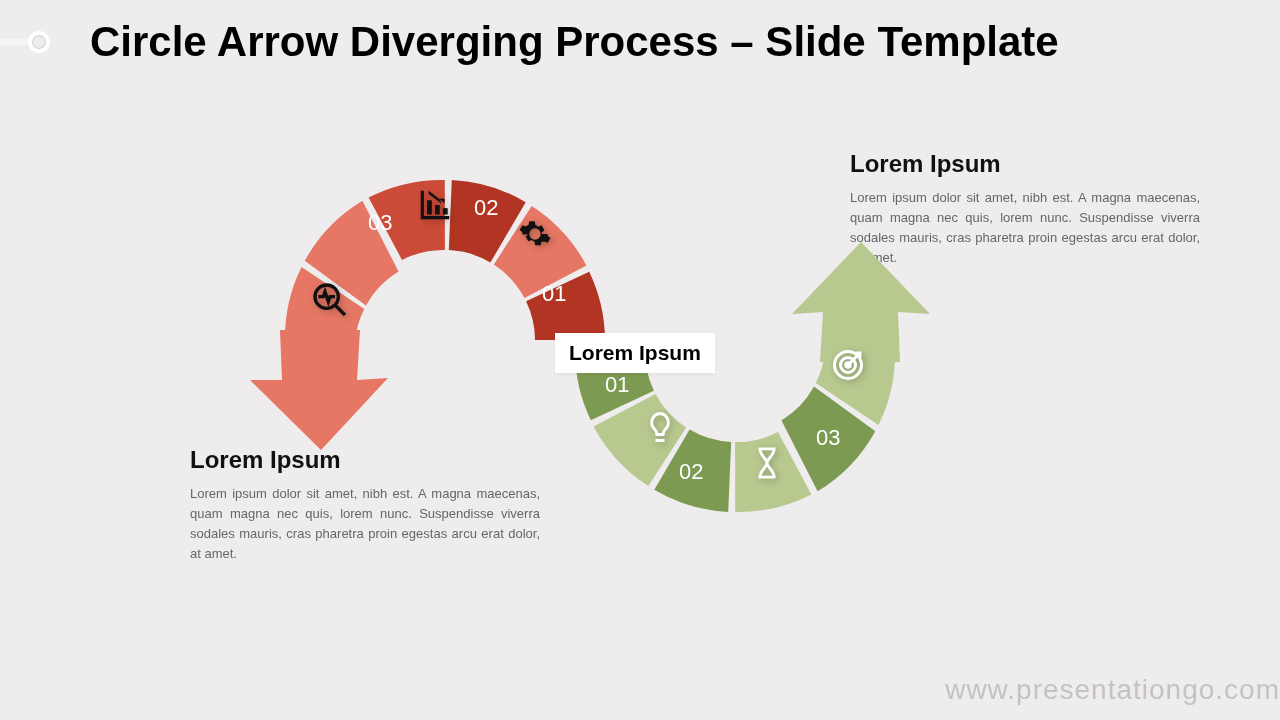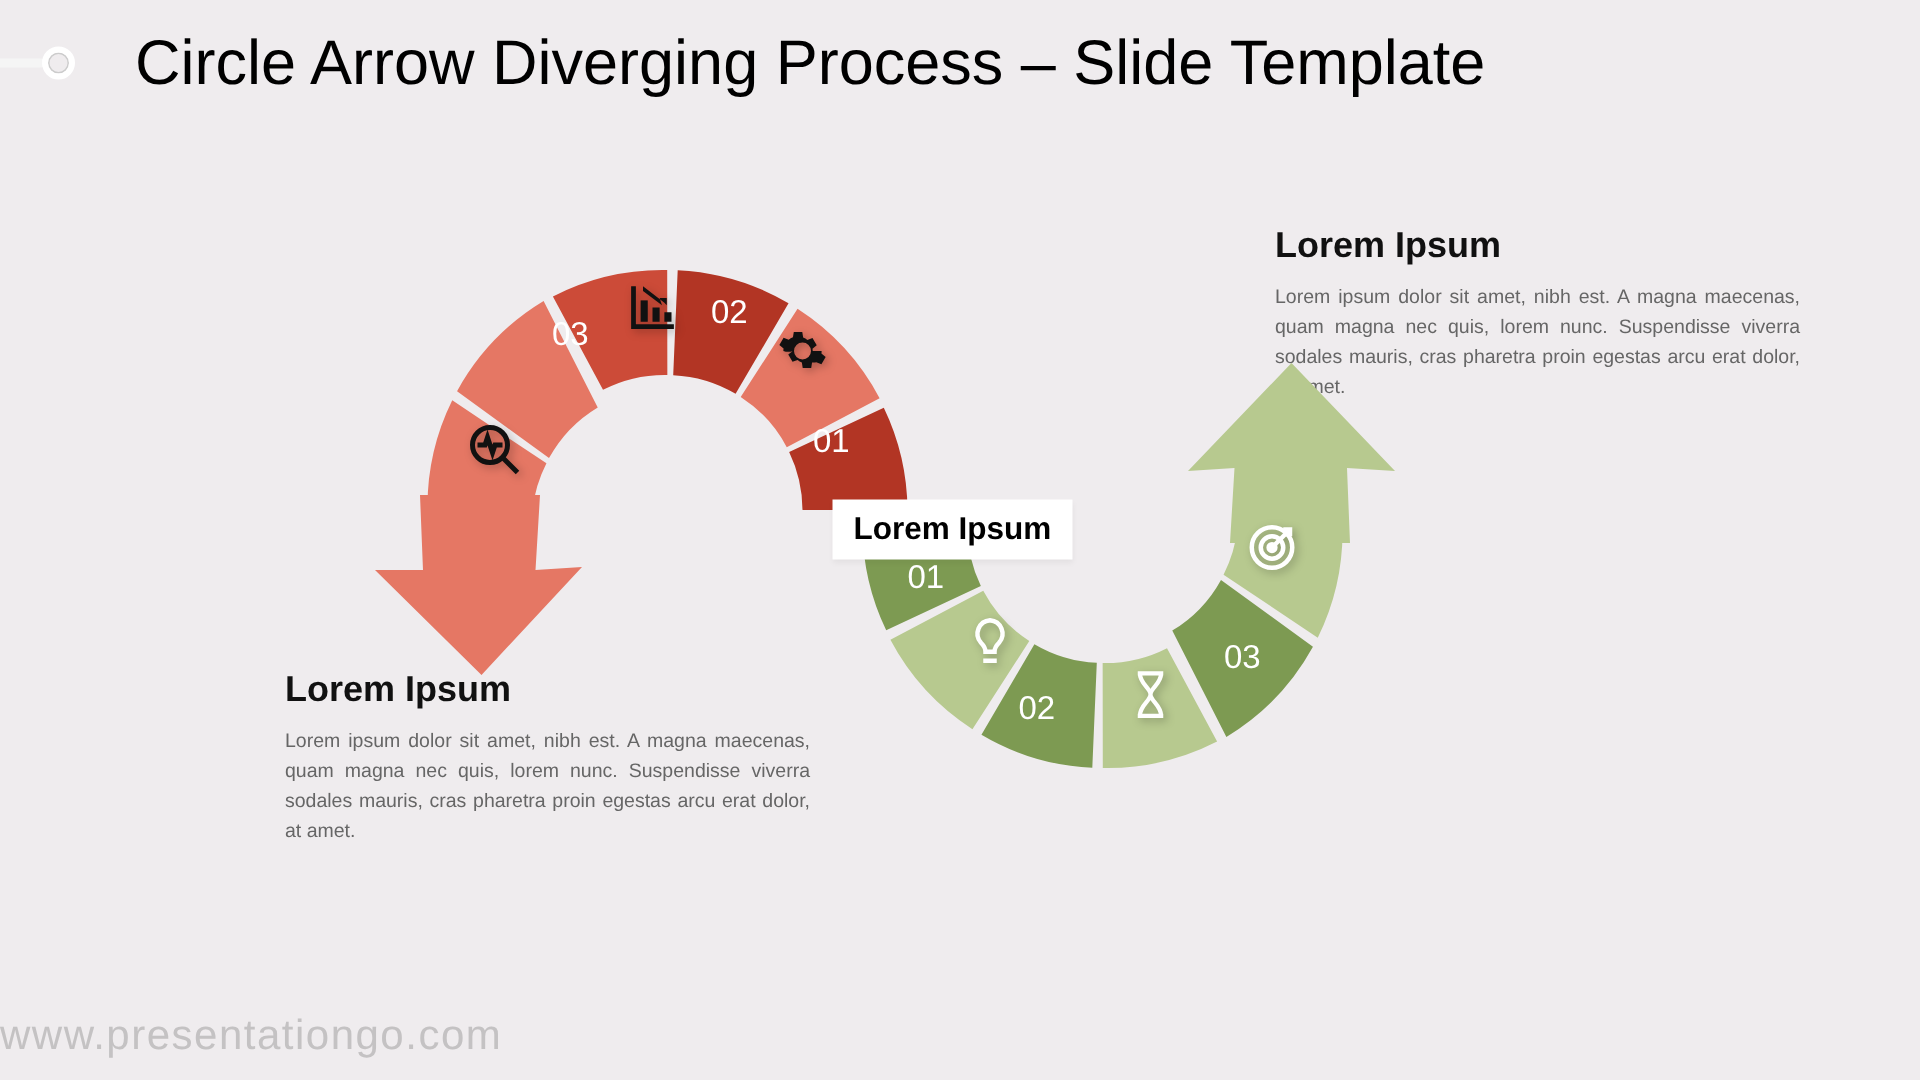--- a/index.html
+++ b/index.html
@@ -1,21 +1,21 @@
 <!DOCTYPE html>
 <html><head>
 <meta charset="utf-8">
 <style>
   * { margin:0; padding:0; box-sizing:border-box; }
   html, body { width:1280px; height:720px; font-family:"Segoe UI",Arial,sans-serif; }
   body { background:#efecee; position:relative; overflow:hidden; }
 
   .title {
     position:absolute; left:90px; top:18px; width:1180px;
-    font-size:42px; font-weight:400; color:#000;
+    font-size:42px; font-weight:700; color:#000;
   }
   .decor {
     position:absolute; left:-10px; top:30px; width:60px; height:24px;
     display:flex; align-items:center;
   }
   .decor::before {
     content:""; position:absolute; right:20px; top:50%; width:45px; height:6px;
     background:#f5f5f5; border-radius:3px; transform:translateY(-50%);
   }
   .decor-ring {
@@ -30,21 +30,21 @@
     box-shadow:0 2px 4px rgba(0,0,0,0.05);
   }
 
   .txtblock { position:absolute; width:350px; }
   .txtblock h3 { font-size:24px; font-weight:700; margin-bottom:10px; color:#111; }
   .txtblock p  { font-size:13px; line-height:1.55; color:#666; text-align:justify; }
   .txt-right { left:850px; top:150px; }
   .txt-left  { left:190px; top:446px; }
 
   .footer {
-    position:absolute; left:0; bottom:14px; width:100%; text-align:left;
+    position:absolute; left:0; bottom:14px; width:100%; text-align:right;
     font-size:28px; color:#c4c2c3; letter-spacing:1px;
   }
 
   .diagram { position:absolute; left:220px; top:145px; width:740px; height:450px; z-index:10; }
 
   .seglabel { position:absolute; color:#fff; font-size:22px; font-weight:500; text-align:center; pointer-events:none; }
   .segicon  { position:absolute; pointer-events:none; }
   .segicon svg { display:block; filter:drop-shadow(2px 2px 3px rgba(0,0,0,.25)); }
 </style>
 </head>

